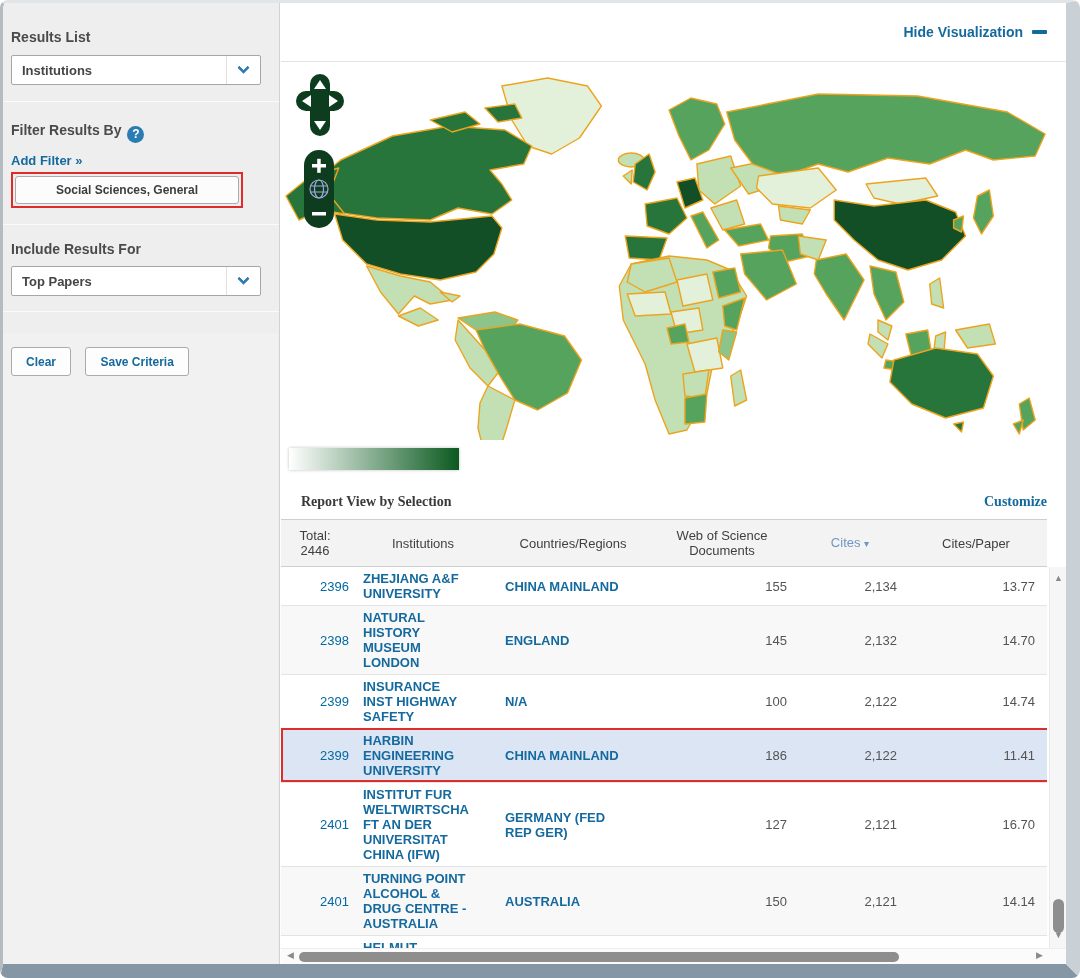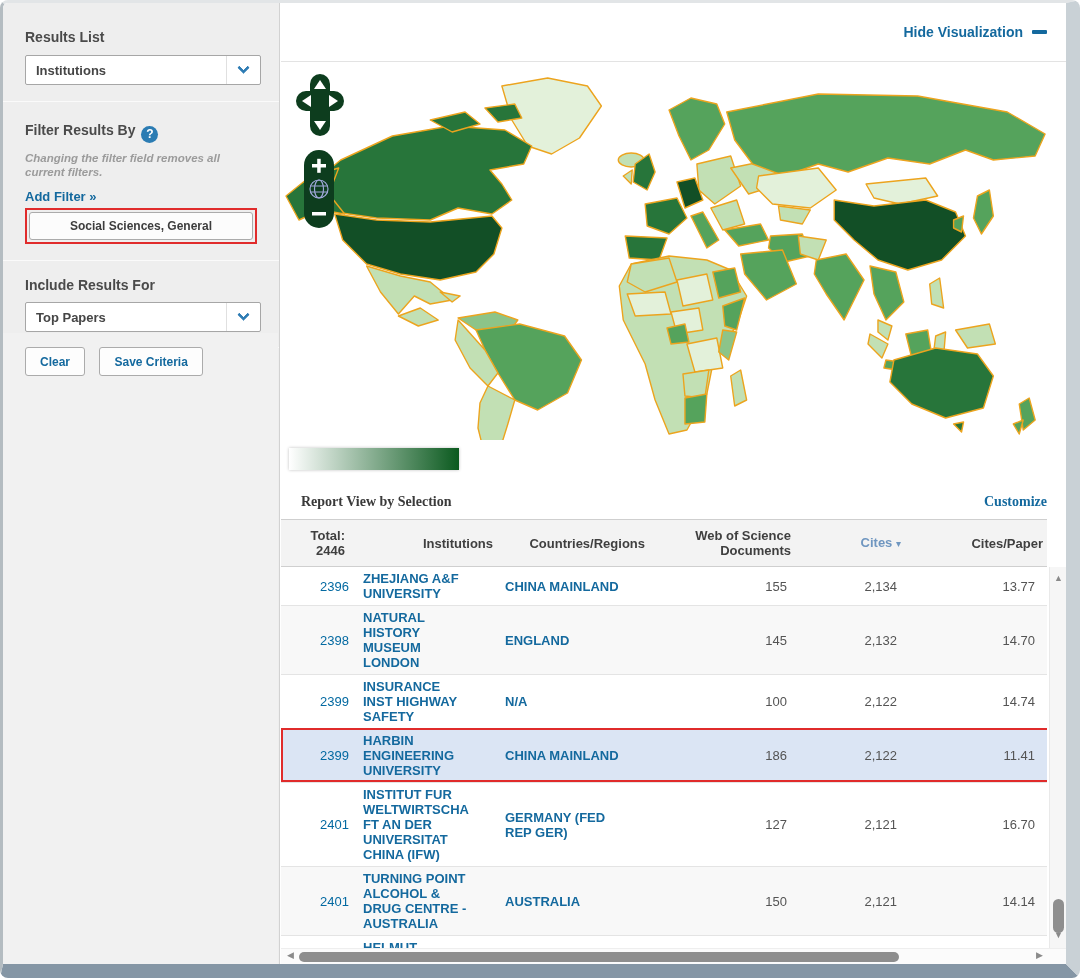--- a/index.html
+++ b/index.html
@@ -6,21 +6,21 @@
   *{box-sizing:border-box;}
   .window{
     position:relative;width:1080px;height:978px;overflow:hidden;background:#fff;
     border-top:3px solid #e2e5e7;border-left:3px solid #b4bcc1;
     border-right:14px solid #c9d1d6;border-bottom:14px solid var(--frame,#8596a5);
     border-radius:8px;
   }
   
   .sidebar{position:absolute;left:0;top:0;width:277px;height:961px;background:#eee;
     border-right:1px solid #d2d2d2;}
-  .sb-pad{padding-left:22px;padding-right:18px;}
+  .sb-pad{padding-left:8px;padding-right:18px;}
   .sb-heading{font-size:14px;font-weight:bold;color:#4a4a4a;}
   .sb-div{height:1px;background:#d6d6d6;border-bottom:1px solid #fafafa;margin:0;}
   .selectbox{display:flex;align-items:center;height:30px;background:#fff;border:1px solid #a6a6a6;
     border-radius:2px;cursor:pointer;}
   .selectbox .sel-label{flex:1;padding-left:10px;font-size:13px;font-weight:bold;color:#454545;}
   .sel-chev-zone{width:34px;height:100%;display:flex;align-items:center;justify-content:center;
     border-left:1px solid #e0e0e0;}
   .chev{width:9px;height:9px;border-right:3px solid #2e7cb4;border-bottom:3px solid #2e7cb4;
     border-radius:1px;transform:rotate(45deg) translate(-2px,-2px);}
   .qicon{display:inline-block;width:17px;height:17px;border-radius:50%;background:#2b7cb3;color:#fff;
@@ -48,21 +48,21 @@
   .map-ctl{position:absolute;left:14px;top:12px;}
   .legend{position:absolute;left:8px;top:386px;width:170px;height:22px;
     background:linear-gradient(to right,var(--legend-min,#ffffff),var(--legend-max,#0b5a1f));
     box-shadow:0 0 3px rgba(0,0,0,.25);}
   .report-header{position:absolute;left:0;top:482px;width:100%;height:34px;display:flex;align-items:center;
     padding:0 20px;font-family:Liberation Serif, serif;}
   
   .tgrid{display:grid;grid-template-columns:68px 148px 152px 146px 110px 142px;}
   .thead{position:absolute;left:0;top:516px;width:766px;height:48px;background:#f3f3f3;
     border-top:1px solid #cfcfcf;border-bottom:1px solid #cfcfcf;align-items:center;}
-  .th{font-size:13px;font-weight:bold;color:#3f3f3f;text-align:right;line-height:15px;padding:0 4px;}
+  .th{font-size:13px;font-weight:normal;color:#3f3f3f;text-align:center;line-height:15px;padding:0 4px;}
   .th.sortable{color:var(--sort,#6f96c0);cursor:pointer;}
   .sort-arrow{font-size:10px;color:var(--sort,#6f96c0);}
   .rows-region{position:absolute;left:0;top:564px;width:766px;height:381px;overflow:hidden;background:#fff;}
   .trow{align-items:center;border-top:1px solid #e4e4e4;background:#fff;}
   .trow:first-child{border-top:none;}
   .trow.alt{background:#f8f8f8;}
   .trow.hl{background:var(--hl-bg,#dbe5f4);position:relative;}
   .trow.hl::after{content:"";position:absolute;left:0;right:-18px;top:-1px;bottom:0;
     border:2px solid var(--red,#e02b2b);pointer-events:none;z-index:3;}
   .trow.partial{height:14px;overflow:hidden;align-items:start;}
@@ -104,21 +104,20 @@
             <span class="chev"></span>
           </span>
       </div>
     </div>
     <div class="sb-div" style="margin-top:16px;"></div>
 
     <div class="sb-pad" style="padding-top:20px;">
       <div class="sb-heading">
         <span>Filter Results By</span><span class="qicon">?</span>
       </div>
-      <div class="sb-note">Changing the filter field removes all current filters.</div>
       <a class="addfilter">Add Filter »</a>
       <div class="red-outline filter-btn-frame">
         <div class="btn filter-btn">Social Sciences, General</div>
       </div>
     </div>
     <div class="sb-div" style="margin-top:16px;"></div>
 
     <div class="sb-pad" style="padding-top:16px;">
       <div class="sb-heading">Include Results For</div>
       <div class="selectbox" style="margin-top:9px;">

